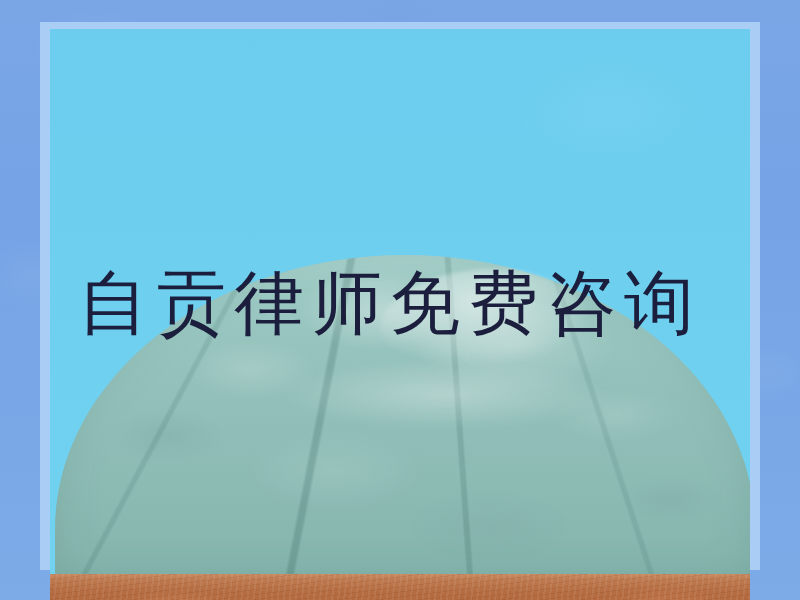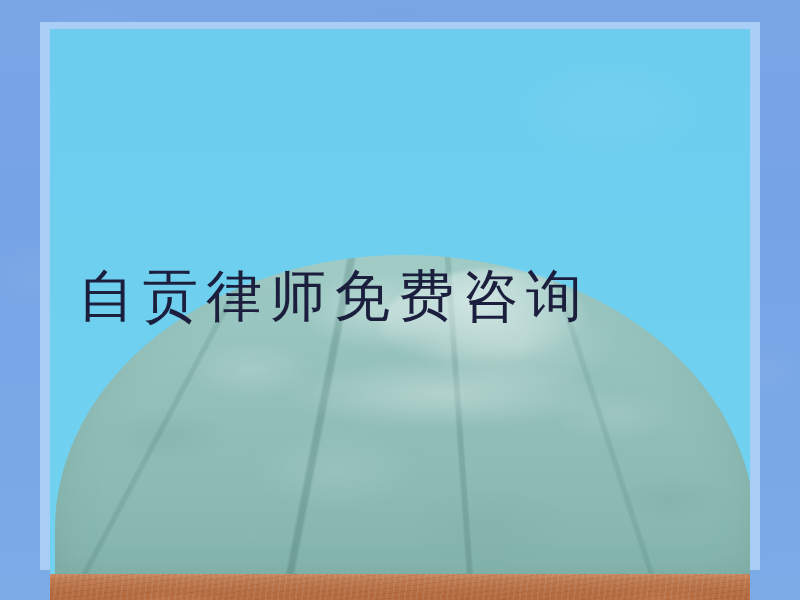--- a/index.html
+++ b/index.html
@@ -171,21 +171,21 @@
     background:
       linear-gradient(180deg, rgba(225,205,182,.85) 0%, rgba(206,160,121,.75) 55%, rgba(186,120,78,.55) 100%);
     filter: blur(.5px);
   }
 
   
   .headline {
     position: absolute;
     left: 78px;
     top: 268px;
-    font-size: 56px;
+    font-size: 70px;
     line-height: 1;
     letter-spacing: 8px;
     color: #1b1f3d;
     white-space: nowrap;
     font-weight: 400;
     font-family: "DejaVu Sans", "Liberation Sans", sans-serif;
   }
 </style>
 </head>
 <body>

